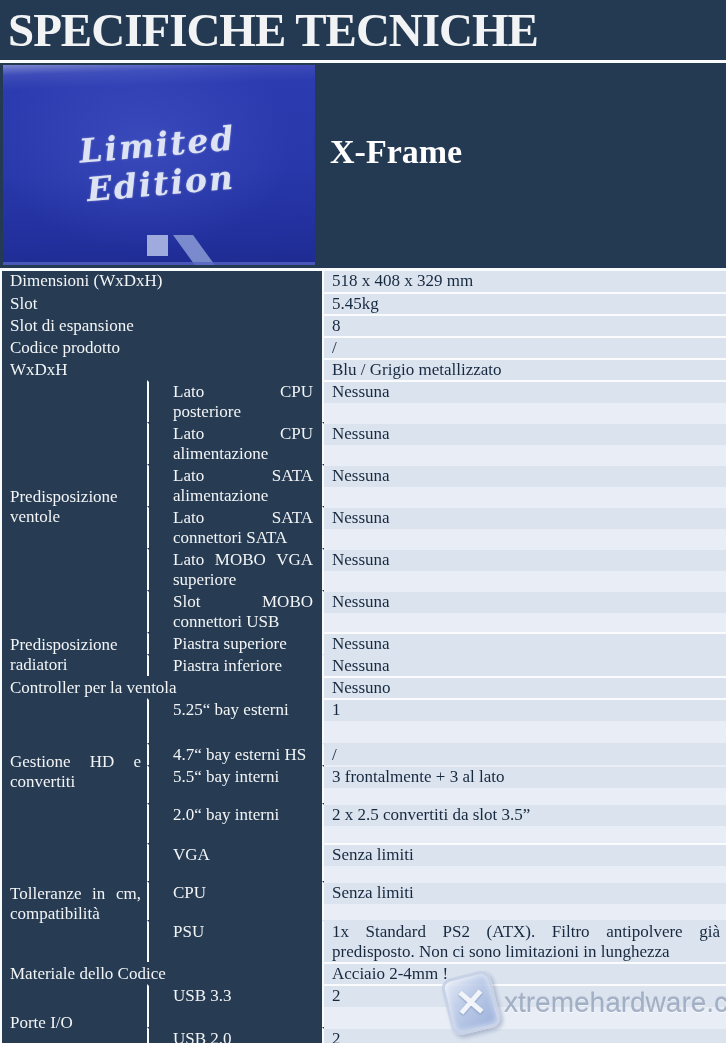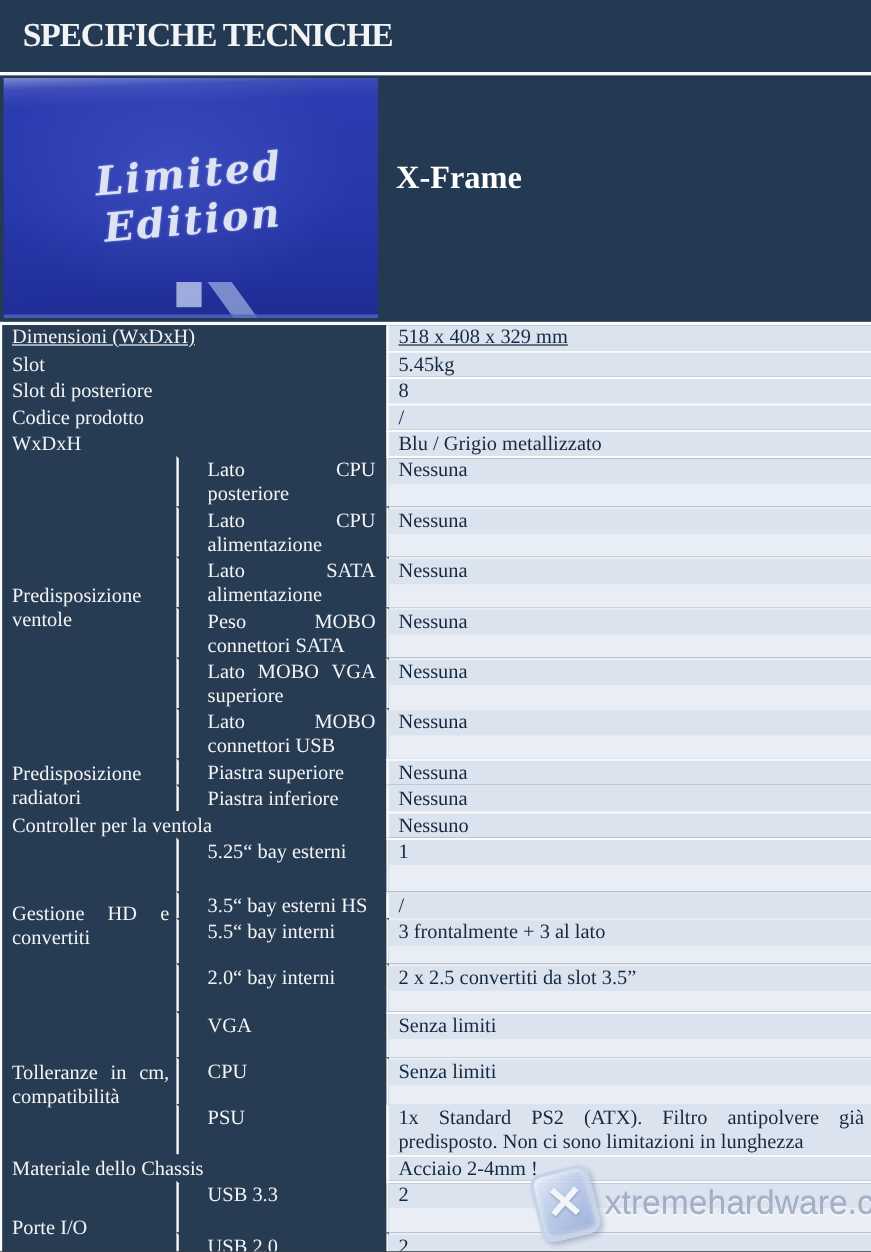--- a/index.html
+++ b/index.html
@@ -19,22 +19,22 @@
     background:var(--navy-dark);
     font-family:"Liberation Serif","DejaVu Serif",serif;
   }
   
   .header{
     height:63px;border-bottom:3px solid var(--border-white);
     background:var(--navy-dark);
     display:flex;align-items:center;
   }
   .header h1{
-    color:#f2f3f4;font-size:28px;font-weight:bold;letter-spacing:-1px;
-    padding-left:19px;line-height:56px;white-space:nowrap;
+    color:#f2f3f4;font-size:47px;font-weight:bold;letter-spacing:-1px;
+    padding-left:8px;line-height:56px;white-space:nowrap;
   }
   
   .hero{height:205px;position:relative;background:var(--navy-dark);}
   .photo{
     position:absolute;left:3px;top:2px;width:312px;height:200px;overflow:hidden;
     background:
       radial-gradient(ellipse at 45% 40%, rgba(95,115,225,.30), rgba(0,0,0,0) 62%),
       linear-gradient(178deg,#7b86cf 0%,#3d4cb8 5%,#2c3baf 12%,#2837a9 55%,#22309d 85%,#1e2b91 100%);
   }
   .photo-script{
@@ -52,21 +52,21 @@
     position:absolute;left:170px;top:170px;width:20px;height:50px;
     background:#98a9dd;opacity:.75;
     transform:skewX(36deg);transform-origin:top left;
   }
   .photo-bottom-edge{
     position:absolute;left:0;bottom:0;width:100%;height:3px;
     background:#5463c2;opacity:.8;
   }
   .product-title{
     position:absolute;left:330px;top:70px;
-    color:#ffffff;font-size:27px;font-weight:bold;letter-spacing:0;
+    color:#ffffff;font-size:34px;font-weight:bold;letter-spacing:0;
   }
   
   table.spec{
     width:726px;border-collapse:separate;border-spacing:0;table-layout:fixed;
     border-top:3px solid var(--border-white);
     border-left:2px solid var(--border-white);
   }
   table.spec td{
     font-size:17px;line-height:20px;vertical-align:top;
     border-top:2px solid transparent;overflow:hidden;
@@ -87,21 +87,21 @@
     background:var(--value-bg);color:var(--value-text);
     padding:0 8px;
     border-left:2px solid var(--border-white);
     border-top-color:#e2e9f3;
   }
   td.val.band{
     background:linear-gradient(to bottom,var(--value-bg) 0,var(--value-bg) 21px,var(--value-bg-light) 21px);
   }
   td.val.just{text-align:justify;}
   td.val.gstart{border-top-color:var(--border-white);}
-  tr.first td{border-top-width:0;text-decoration:underline;}
+  tr.first td{border-top-width:0;}
   
   .watermark{
     position:absolute;left:446px;top:974px;display:flex;align-items:center;
     pointer-events:none;
   }
   .wm-icon{
     width:50px;height:58px;border-radius:10px;
     background:linear-gradient(145deg,#e6ecf7 0%,#bccbe8 40%,#93aad9 100%);
     border:3px solid #c7d1e6;
     box-shadow:2px 3px 4px rgba(60,80,120,.35), inset 0 0 6px rgba(255,255,255,.7);
@@ -148,21 +148,21 @@
     <tbody>
         <tr class="first" style="height: 21px;">
           <td class="lbl" colspan="2">Dimensioni (WxDxH)</td>
           <td class="val gstart">518 x 408 x 329 mm</td>
         </tr>
         <tr style="height: 21px;">
           <td class="lbl" colspan="2">Slot</td>
           <td class="val gstart">5.45kg</td>
         </tr>
         <tr style="height: 21px;">
-          <td class="lbl" colspan="2">Slot di posteriore</td>
+          <td class="lbl" colspan="2">Slot di espansione</td>
           <td class="val gstart">8</td>
         </tr>
         <tr style="height: 21px;">
           <td class="lbl" colspan="2">Codice prodotto</td>
           <td class="val gstart">/</td>
         </tr>
         <tr style="height: 21px;">
           <td class="lbl" colspan="2">WxDxH</td>
           <td class="val gstart">Blu / Grigio metallizzato</td>
         </tr>
@@ -173,29 +173,29 @@
         </tr>
         <tr style="height: 41px;">
           <td class="sub">Lato CPU alimentazione</td>
           <td class="val band">Nessuna</td>
         </tr>
         <tr style="height: 41px;">
           <td class="sub">Lato SATA alimentazione</td>
           <td class="val band">Nessuna</td>
         </tr>
         <tr style="height: 41px;">
-          <td class="sub">Peso MOBO connettori SATA</td>
+          <td class="sub">Lato SATA connettori SATA</td>
           <td class="val band">Nessuna</td>
         </tr>
         <tr style="height: 41px;">
           <td class="sub">Lato MOBO VGA superiore</td>
           <td class="val band">Nessuna</td>
         </tr>
         <tr style="height: 41px;">
-          <td class="sub">Lato MOBO connettori USB</td>
+          <td class="sub">Slot MOBO connettori USB</td>
           <td class="val band">Nessuna</td>
         </tr>
         <tr style="height: 21px;">
           <td class="lbl group" rowspan="2">Predisposizione radiatori</td>
           <td class="sub">Piastra superiore</td>
           <td class="val gstart">Nessuna</td>
         </tr>
         <tr style="height: 21px;">
           <td class="sub">Piastra inferiore</td>
           <td class="val">Nessuna</td>
@@ -203,21 +203,21 @@
         <tr style="height: 21px;">
           <td class="lbl" colspan="2">Controller per la ventola</td>
           <td class="val gstart">Nessuno</td>
         </tr>
         <tr style="height: 45px;">
           <td class="lbl group" rowspan="4">Gestione HD e convertiti</td>
           <td class="sub">5.25“ bay esterni</td>
           <td class="val band gstart">1</td>
         </tr>
         <tr style="height: 20px;">
-          <td class="sub">3.5“ bay esterni HS</td>
+          <td class="sub">4.7“ bay esterni HS</td>
           <td class="val">/</td>
         </tr>
         <tr style="height: 38px;">
           <td class="sub">5.5“ bay interni</td>
           <td class="val band">3 frontalmente + 3 al lato</td>
         </tr>
         <tr style="height: 40px;">
           <td class="sub">2.0“ bay interni</td>
           <td class="val band">2 x 2.5 convertiti da slot 3.5”</td>
         </tr>
@@ -228,21 +228,21 @@
         </tr>
         <tr style="height: 39px;">
           <td class="sub">CPU</td>
           <td class="val band">Senza limiti</td>
         </tr>
         <tr style="height: 41px;">
           <td class="sub">PSU</td>
           <td class="val just">1x Standard PS2 (ATX). Filtro antipolvere già predisposto. Non ci sono limitazioni in lunghezza</td>
         </tr>
         <tr style="height: 21px;">
-          <td class="lbl" colspan="2">Materiale dello Chassis</td>
+          <td class="lbl" colspan="2">Materiale dello Codice</td>
           <td class="val gstart">Acciaio 2-4mm !</td>
         </tr>
         <tr style="height: 43px;">
           <td class="lbl group" rowspan="2">Porte I/O</td>
           <td class="sub">USB 3.3</td>
           <td class="val band gstart">2</td>
         </tr>
         <tr style="height: 33px;">
           <td class="sub">USB 2.0</td>
           <td class="val band">2</td>

